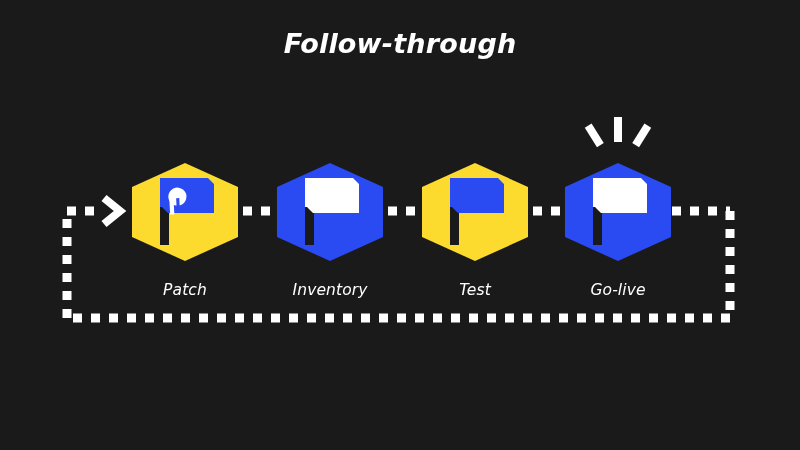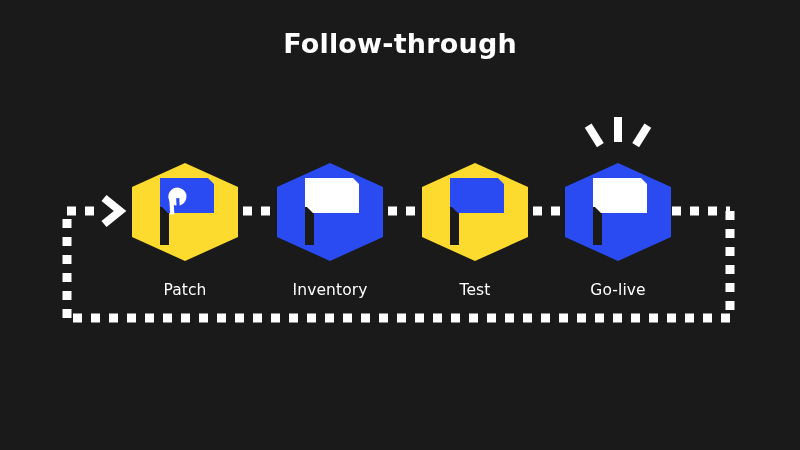--- a/index.html
+++ b/index.html
@@ -10,20 +10,21 @@
     width: 800px;
     height: 450px;
     background: #1a1a1a;
     font-family: "DejaVu Sans", "Liberation Sans", sans-serif;
     overflow: hidden;
   }
   #canvas {
     position: relative;
     width: 800px;
     height: 324px;
+    font-style: italic;
   }
   .title {
     position: absolute;
     top: 28px;
     left: 0;
     width: 800px;
     text-align: center;
     color: #ffffff;
     font-size: 27px;
     font-weight: bold;

